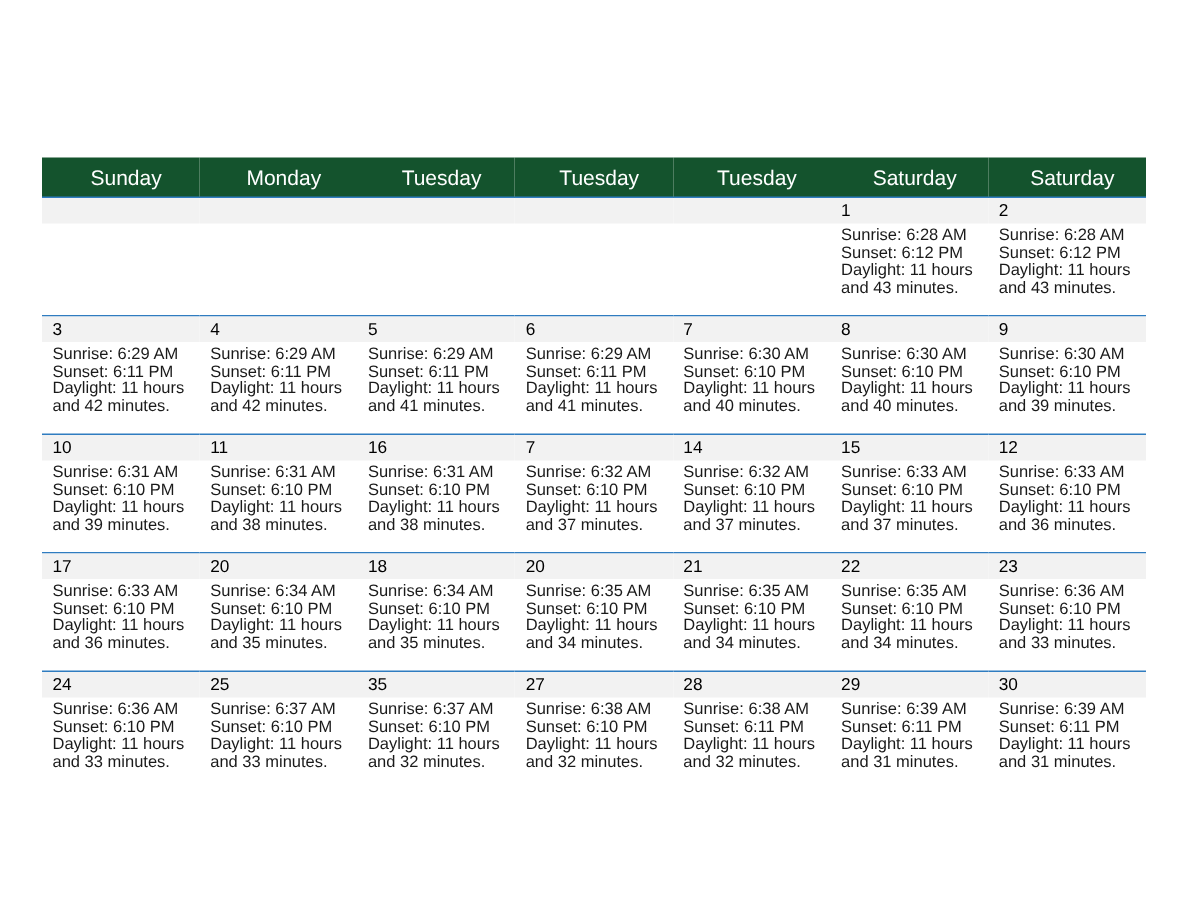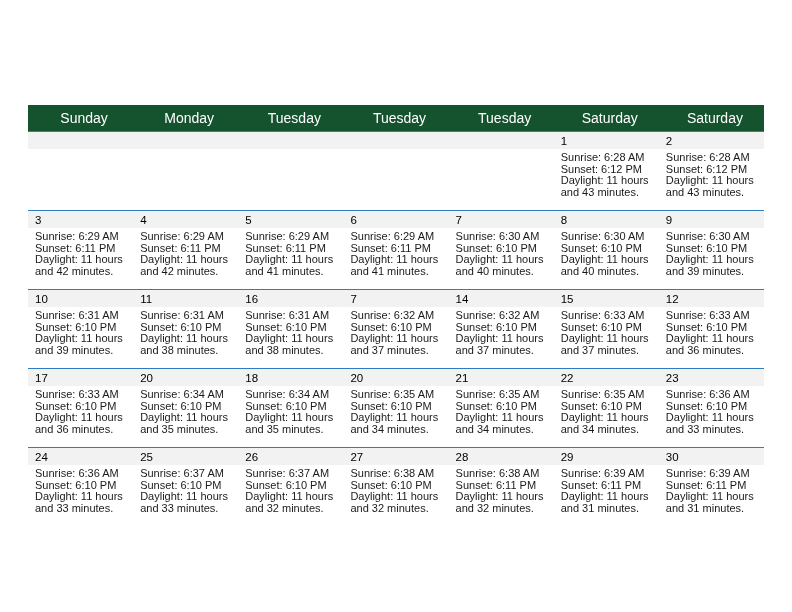--- a/index.html
+++ b/index.html
@@ -443,21 +443,21 @@
               <div class="daynum-band">25</div>
               <div class="cell-body">
                 <div>Sunrise: 6:37 AM</div>
                 <div>Sunset: 6:10 PM</div>
                 <div class="daylight-line">Daylight: 11 hours and 33 minutes.</div>
               </div>
             </div>
           </td>
           <td>
             <div class="cell-inner">
-              <div class="daynum-band">26</div>
+              <div class="daynum-band">35</div>
               <div class="cell-body">
                 <div>Sunrise: 6:37 AM</div>
                 <div>Sunset: 6:10 PM</div>
                 <div class="daylight-line">Daylight: 11 hours and 32 minutes.</div>
               </div>
             </div>
           </td>
           <td>
             <div class="cell-inner">
               <div class="daynum-band">27</div>

